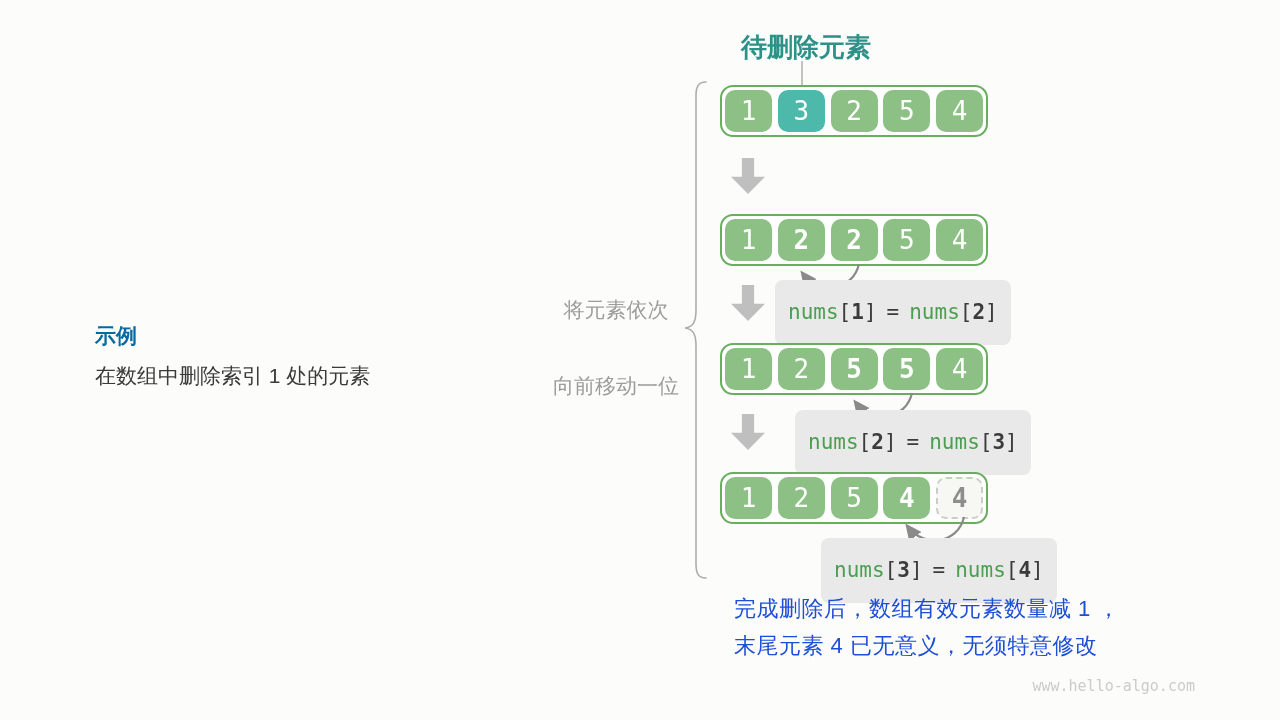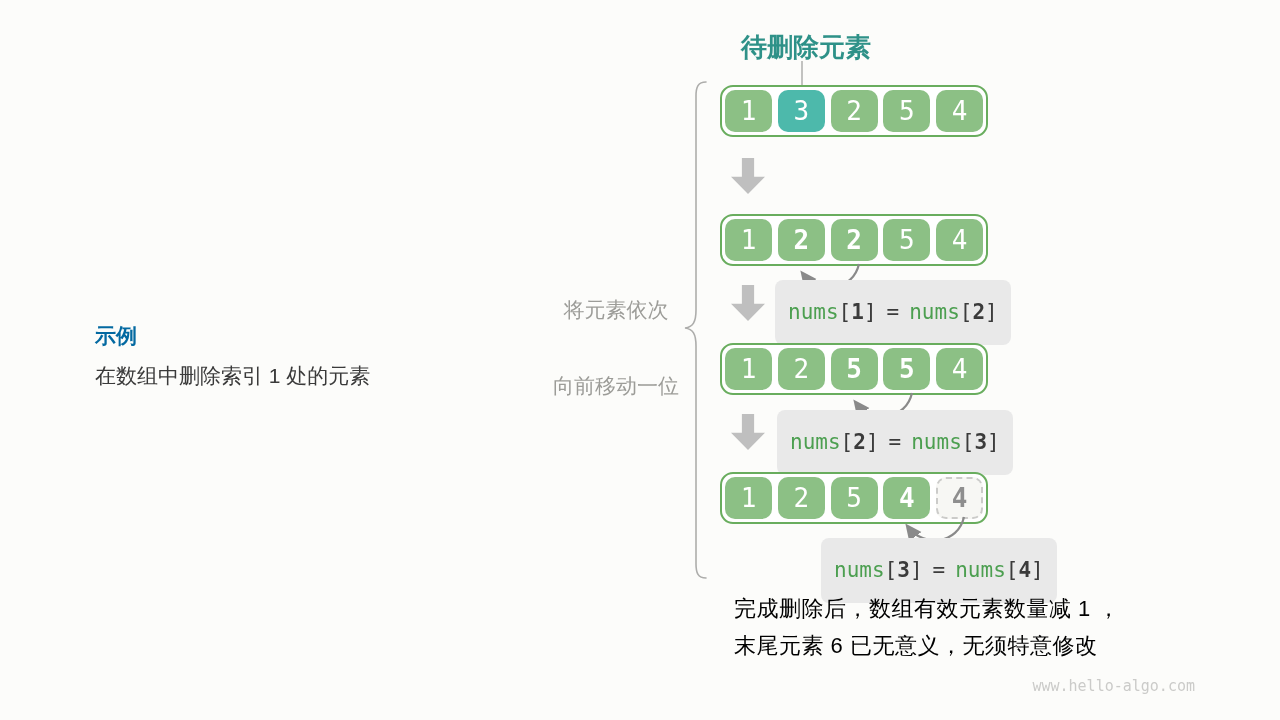--- a/index.html
+++ b/index.html
@@ -72,21 +72,21 @@
     background:#E9E9E9; border-radius:8px;
     font-family:"DejaVu Sans Mono", monospace; font-size:21px; color:#3B3B3B;
     white-space:nowrap;
   }
   .assign .fn  { color:#4C9F50; }
   .assign .idx { font-weight:bold; }
   .assign .eq  { padding:0 10px; }
 
   
   .conclusion {
-    position:absolute; left:734px; font-size:22px; color:#000000;
+    position:absolute; left:734px; font-size:22px; color:#1d4ed8;
     letter-spacing:0.5px; white-space:nowrap;
   }
   .conclusion.c1 { top:594px; }
   .conclusion.c2 { top:631px; }
 
   .watermark {
     position:absolute; right:66px; top:677px;
     font-family:"DejaVu Sans Mono", monospace; font-size:15px; color:#CBCBC9;text-align:center;
   }
 </style>
@@ -155,21 +155,21 @@
     <div class="cell moved">5</div>
     <div class="cell">4</div>
   </div>
 
   <svg class="curve" style="left:846px; top:390px" width="76" height="36" viewBox="0 0 76 36">
     <path d="M 66 3 C 60 30, 26 34, 10 13" fill="none" stroke="#8A8A8A" stroke-width="2.2" marker-end="url(#ah)"></path>
   </svg>
 
   <div class="down-arrow" style="top:414px"></div>
 
-  <div class="assign" style="left:777px; top:410px">
+  <div class="assign" style="left:795px; top:410px">
     <span class="fn">nums</span><span class="br">[</span><span class="idx">2</span><span class="br">]</span><span class="eq">=</span><span class="fn">nums</span><span class="br">[</span><span class="idx">3</span><span class="br">]</span>
   </div>
 
   
   <div class="arr" style="top:472px">
     <div class="cell">1</div>
     <div class="cell">2</div>
     <div class="cell">5</div>
     <div class="cell moved">4</div>
     <div class="cell phantom">4</div>
@@ -177,17 +177,17 @@
 
   <svg class="curve" style="left:898px; top:514px" width="76" height="36" viewBox="0 0 76 36">
     <path d="M 66 3 C 60 30, 26 34, 10 13" fill="none" stroke="#8A8A8A" stroke-width="2.2" marker-end="url(#ah)"></path>
   </svg>
 
   <div class="assign" style="left:821px; top:538px">
     <span class="fn">nums</span><span class="br">[</span><span class="idx">3</span><span class="br">]</span><span class="eq">=</span><span class="fn">nums</span><span class="br">[</span><span class="idx">4</span><span class="br">]</span>
   </div>
 
   <div class="conclusion c1">完成删除后，数组有效元素数量减 1 ，</div>
-  <div class="conclusion c2">末尾元素 6 已无意义，无须特意修改</div>
+  <div class="conclusion c2">末尾元素 4 已无意义，无须特意修改</div>
 
   <div class="watermark">www.hello-algo.com</div>
 
 </div>
 
 </body></html>

